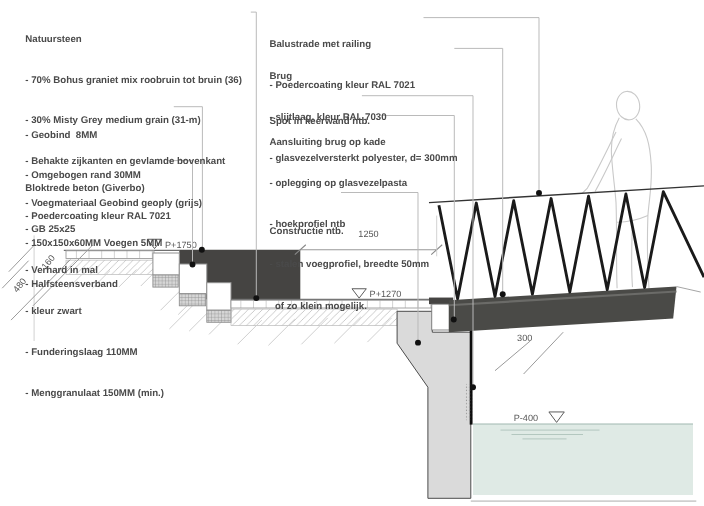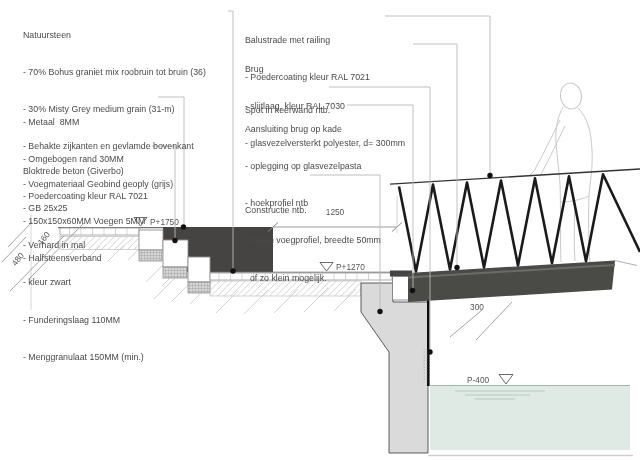--- a/index.html
+++ b/index.html
@@ -1,19 +1,19 @@
 <!DOCTYPE html>
 <html><head>
 <meta charset="utf-8">
 <style>
   html,body{margin:0;padding:0;background:#ffffff;}
   .canvas{position:relative;width:640px;height:460px;background:#fff;overflow:hidden;
           font-family:"Liberation Sans",sans-serif;}
   .canvas svg{position:absolute;left:0;top:0;}
-  .ann{position:absolute;font-size:8.8px;line-height:12.4px;color:#4a4a4a;white-space:pre;}
+  .ann{position:absolute;font-size:8.8px;line-height:12.4px;color:#4a4a4a;white-space:pre;font-weight:bold;}
   .ann div{white-space:pre;}
   .svgtxt{font-family:"Liberation Sans",sans-serif;fill:#555;font-size:8.3px;}
 </style>
 </head>
 <body>
 
 <div class="canvas">
 
 <svg width="640" height="460" viewBox="0 0 640 460">
   <defs>
@@ -150,21 +150,21 @@
   <div>Natuursteen</div>
   <div>- 70% Bohus graniet mix roobruin tot bruin (36)</div>
   <div>- 30% Misty Grey medium grain (31-m)</div>
   <div>- Behakte zijkanten en gevlamde bovenkant</div>
   <div>- Voegmateriaal Geobind geoply (grijs)</div>
   <div>- 150x150x60MM Voegen 5MM</div>
   <div>- Halfsteensverband</div>
 </div>
 
 <div class="ann" style="left:23px;top:91px">
-  <div>- Metaal  8MM</div>
+  <div>- Geobind  8MM</div>
   <div>- Omgebogen rand 30MM</div>
   <div>- Poedercoating kleur RAL 7021</div>
 </div>
 
 <div class="ann" style="left:23px;top:140px">
   <div>Bloktrede beton (Giverbo)</div>
   <div>- GB 25x25</div>
   <div>- Verhard in mal</div>
   <div>- kleur zwart</div>
   <div>- Funderingslaag 110MM</div>

